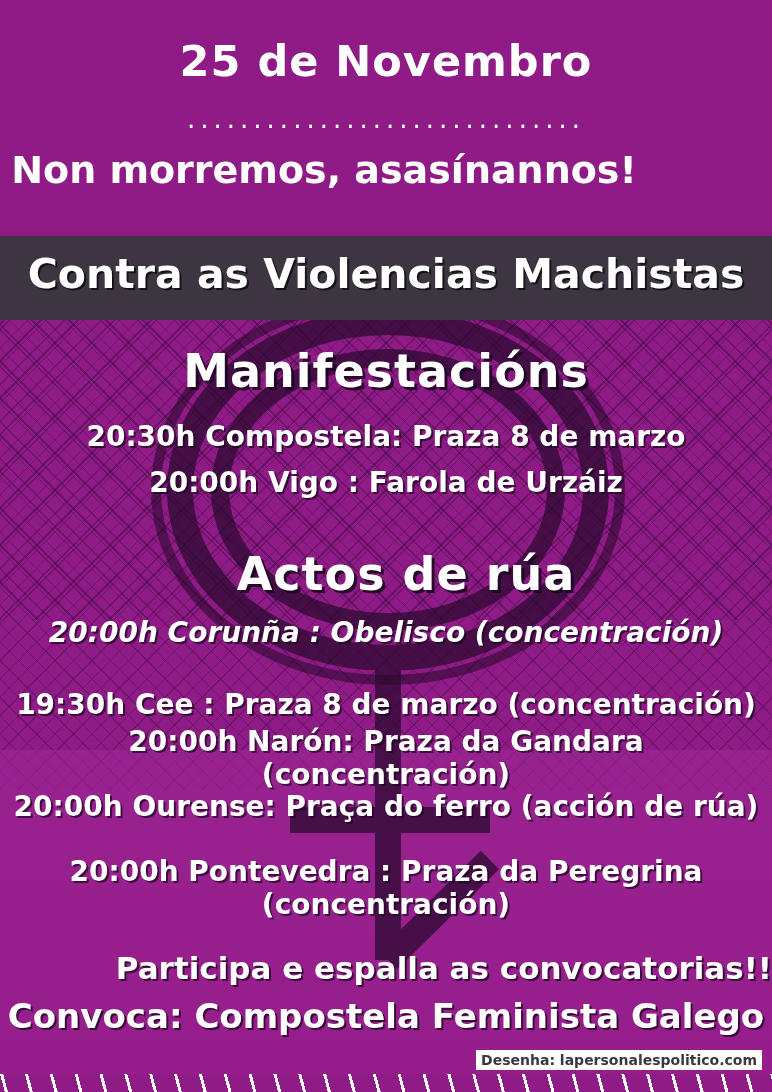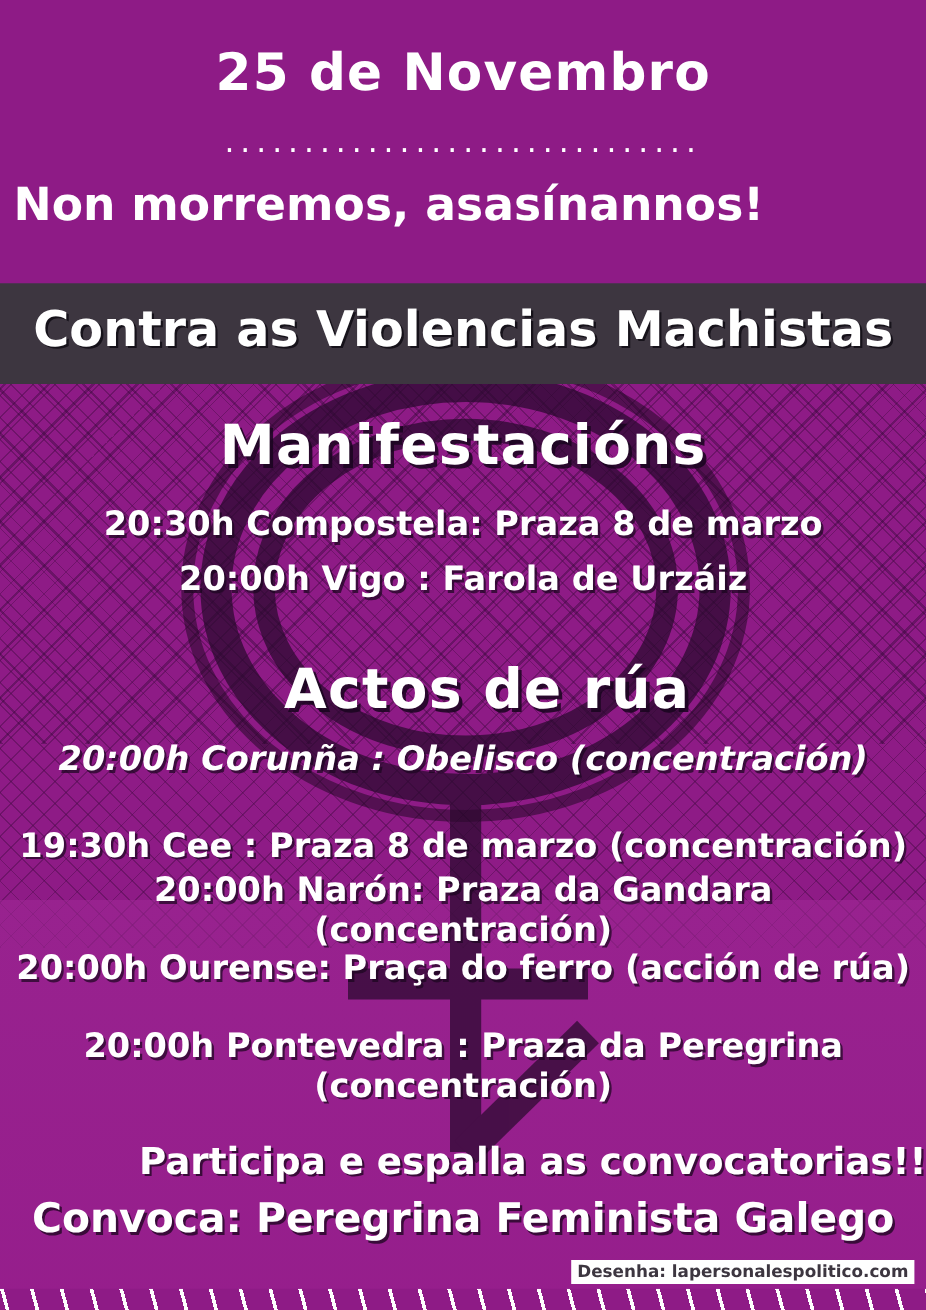--- a/index.html
+++ b/index.html
@@ -251,21 +251,21 @@
     <div class="entry e1">20:00h Vigo :  Farola de Urzáiz</div>
 
     <div class="heading h-actos">Actos de rúa</div>
     <div class="entry e2">20:00h Corunña : Obelisco (concentración)</div>
     <div class="entry e3">19:30h Cee : Praza 8 de marzo (concentración)</div>
     <div class="entry e4">20:00h Narón: Praza da Gandara (concentración)</div>
     <div class="entry e5">20:00h Ourense:  Praça do ferro (acción de rúa)</div>
     <div class="entry e6">20:00h Pontevedra : Praza da Peregrina (concentración)</div>
 
     <div class="footer-line f0">Participa e espalla as convocatorias!!</div>
-    <div class="footer-line f1">Convoca: Peregrina Feminista Galego</div>
+    <div class="footer-line f1">Convoca: Compostela Feminista Galego</div>
   </div>
 
   <div class="credit">Desenha: lapersonalespolitico.com</div>
 
   <div class="zigzag">
     <div class="bars"></div>
   </div>
 
 </div>
 

